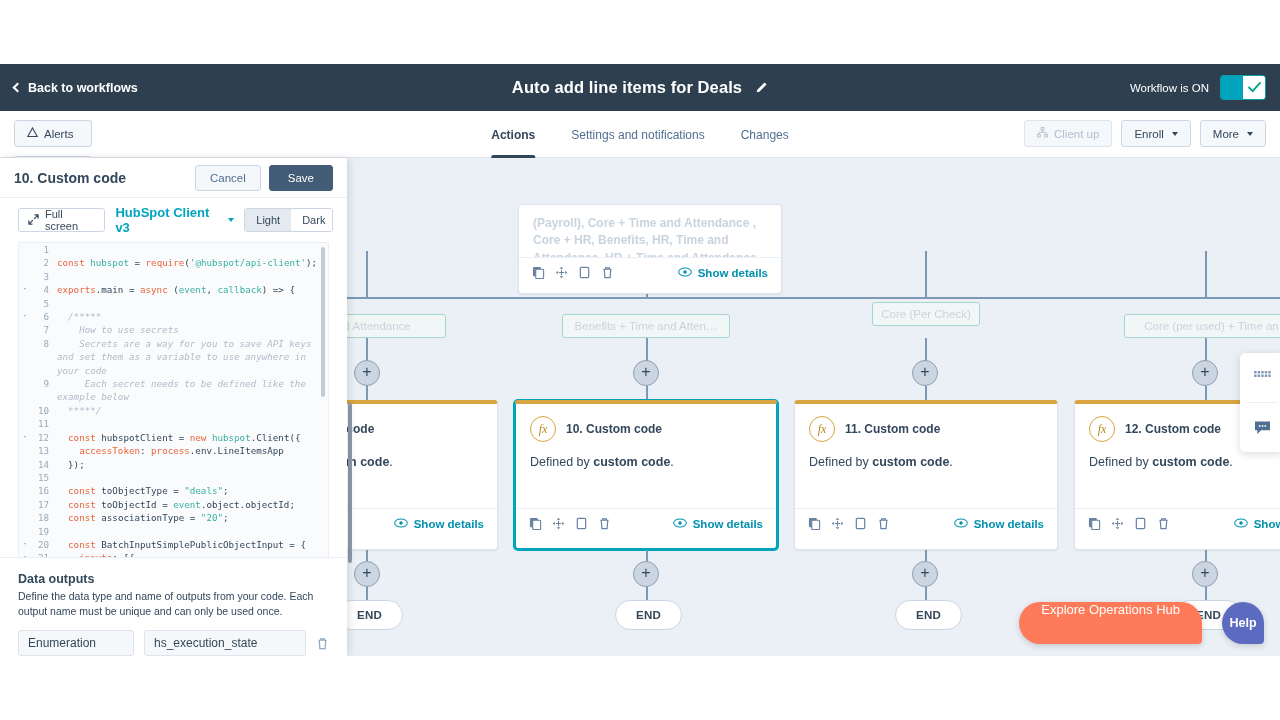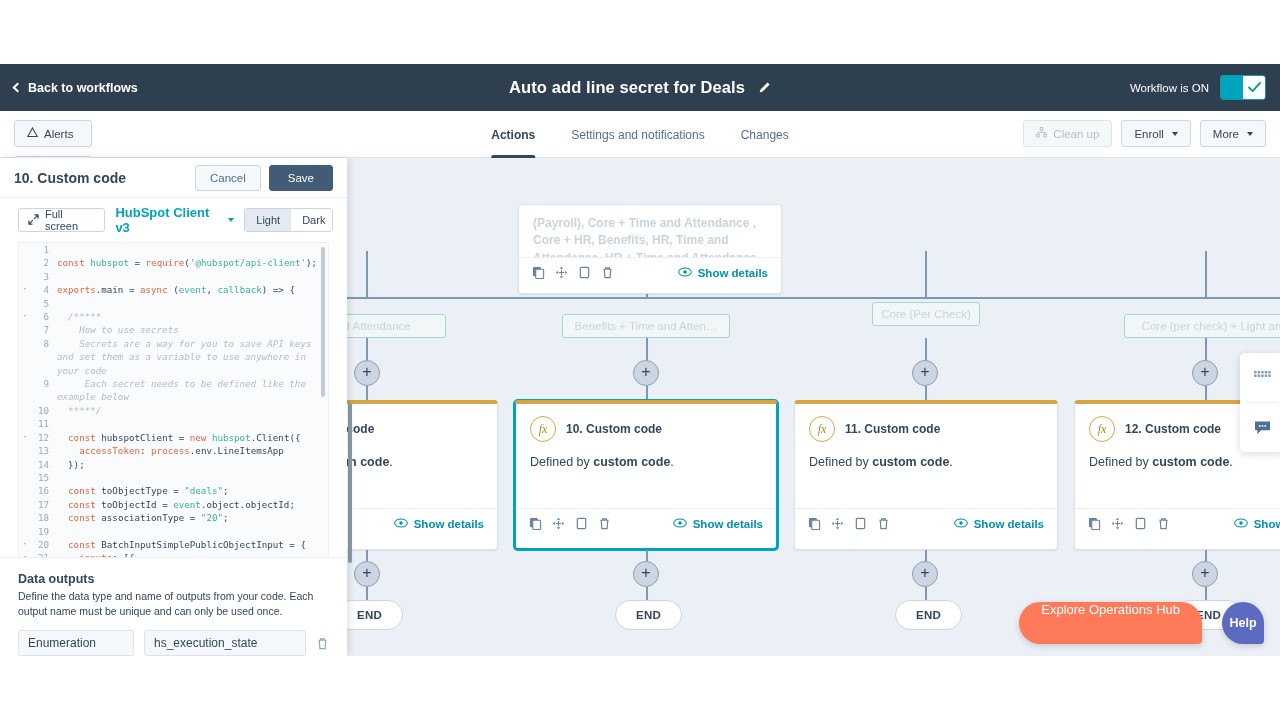--- a/index.html
+++ b/index.html
@@ -250,21 +250,21 @@
 <body>
 
 <div id="app">
 
   <div class="topbar">
     <div class="back-link">
       <span class="chev"></span>
       <span>Back to workflows</span>
     </div>
     <div class="wf-title-wrap">
-      <span class="wf-title">Auto add line secret for Deals</span>
+      <span class="wf-title">Auto add line items for Deals</span>
       <span class="pencil-icon">
         <svg width="14" height="14" viewBox="0 0 16 16">
             <path d="M12.1 1.6l2.3 2.3-8.3 8.3-3 .7.7-3 8.3-8.3z" fill="#fff"></path>
           </svg>
       </span>
     </div>
     <div class="topbar-right">
       <span class="wf-on-label">Workflow is ON</span>
       <div class="toggle">
         <div class="t-left"></div>
@@ -314,21 +314,21 @@
     <div class="subbar-right">
       <div class="pill-btn disabled">
         <span>
           <svg width="11" height="11" viewBox="0 0 12 12">
               <rect x="4.5" y="0.6" width="3" height="2.6" fill="none" stroke="#b0bfce"></rect>
               <rect x="0.6" y="8.2" width="3" height="2.6" fill="none" stroke="#b0bfce"></rect>
               <rect x="8.4" y="8.2" width="3" height="2.6" fill="none" stroke="#b0bfce"></rect>
               <path d="M6 3.2v2.6M2.1 8.2V5.8h7.8v2.4" stroke="#b0bfce" fill="none"></path>
             </svg>
         </span>
-        <span>Clean up</span>
+        <span>Client up</span>
       </div>
       <div class="pill-btn">
         <span>Enroll</span>
         <span class="caret"></span>
       </div>
       <div class="pill-btn">
         <span>More</span>
         <span class="caret"></span>
       </div>
     </div>
@@ -346,21 +346,21 @@
     <div class="branch-label" style="left:286px; top:156px; width:160px;">
         <span>e and Attendance</span>
       </div>
     <div class="branch-label" style="left:562px; top:156px; width:168px;">
         <span>Benefits + Time and Atten…</span>
       </div>
     <div class="branch-label" style="left:872px; top:144px; width:108px;">
         <span>Core (Per Check)</span>
       </div>
     <div class="branch-label" style="left:1124px; top:156px; width:175px;">
-        <span>Core (per check) + Light an</span>
+        <span>Core (per used) + Time an</span>
       </div>
 
     <div class="v-line" style="left:366px; top:180px; height:23px;"></div>
     <div class="v-line" style="left:646px; top:180px; height:23px;"></div>
     <div class="v-line" style="left:925px; top:180px; height:23px;"></div>
     <div class="v-line" style="left:1205px; top:180px; height:23px;"></div>
 
     <div class="plus-node" style="left:354px; top:202px;">
         <span>+</span>
       </div>

